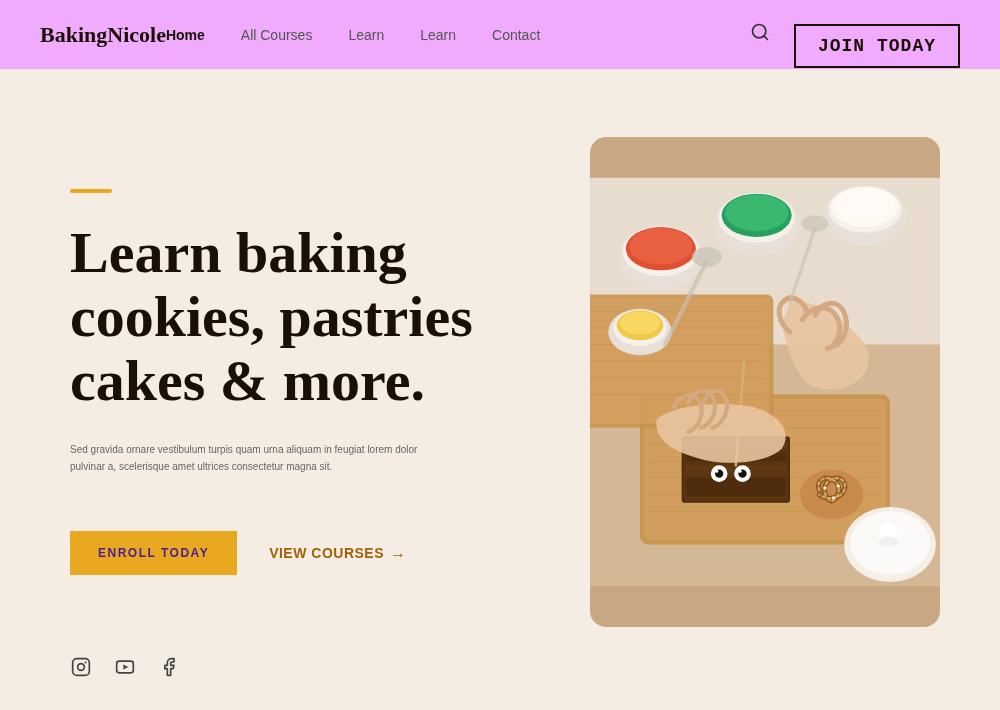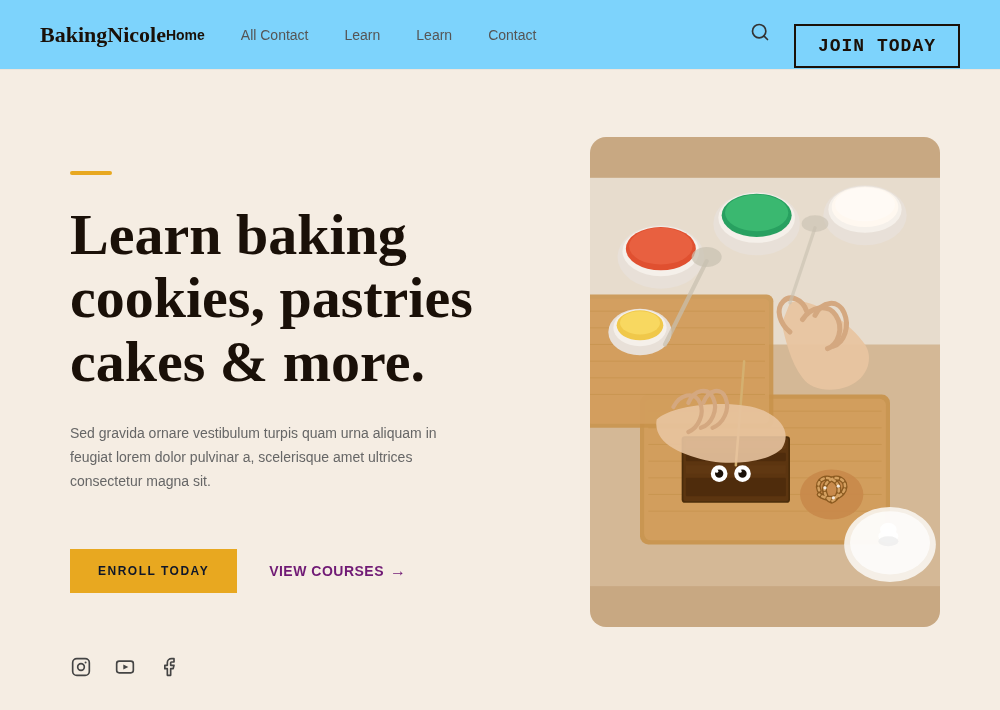--- a/index.html
+++ b/index.html
@@ -12,21 +12,21 @@
       background-color: #f5ede3;
     }
 
     
     .navbar {
       display: flex;
       align-items: center;
       justify-content: space-between;
       padding: 0 40px;
       height: 70px;
-      background-color: #7dd3fc;
+      background-color: #f0abfc;
       border-bottom: 1px solid #ede5da;
     }
 
     .nav-logo {
       font-size: 22px;
       font-weight: 700;
       color: #1a1008;
       font-family: Georgia, serif;
       white-space: nowrap;
     }
@@ -111,51 +111,51 @@
       font-size: 58px;
       font-weight: 700;
       color: #1a1008;
       line-height: 1.1;
       margin-bottom: 28px;
       font-family: Georgia, serif;
     }
 
     .hero-desc {
       font-family: Arial, sans-serif;
-      font-size: 14px;
+      font-size: 10px;
       color: #666;
       line-height: 1.7;
       max-width: 380px;
       margin-bottom: 56px;
     }
 
     .hero-actions {
       display: flex;
       align-items: center;
       gap: 32px;
     }
 
     .enroll-btn {
       background-color: #e8a820;
-      color: #0f172a;
+      color: #4c1d95;
       border: none;
       padding: 15px 28px;
       font-family: Arial, sans-serif;
       font-size: 12px;
       font-weight: 700;
       letter-spacing: 1.5px;
       text-transform: uppercase;
       cursor: pointer;
     }
 
     .view-courses-link {
       font-family: Arial, sans-serif;
       font-size: 14px;
       font-weight: 600;
-      color: #701a75;
+      color: #a16207;
       text-decoration: none;
       letter-spacing: 0.5px;
       display: flex;
       align-items: center;
       gap: 6px;
       text-transform: uppercase;
       cursor: pointer;
     }
 
     .view-courses-link span.arrow {
@@ -205,21 +205,21 @@
     }
   </style>
 </head>
 <body>
 
 <nav class="navbar">
   <div class="nav-left">
     <div class="nav-logo">BakingNicole</div>
     <ul class="nav-links">
       <li><a href="#" class="active">Home</a></li>
-      <li><a href="#">All Contact</a></li>
+      <li><a href="#">All Courses</a></li>
       <li><a href="#">Learn</a></li>
       <li><a href="#">Learn</a></li>
       <li><a href="#">Contact</a></li>
     </ul>
   </div>
   <div class="nav-right">
     <button class="search-icon-btn">
       <svg width="20" height="20" viewBox="0 0 24 24" fill="none" stroke="#333" stroke-width="2" stroke-linecap="round" stroke-linejoin="round">
         <circle cx="11" cy="11" r="8"></circle>
         <line x1="21" y1="21" x2="16.65" y2="16.65"></line>

